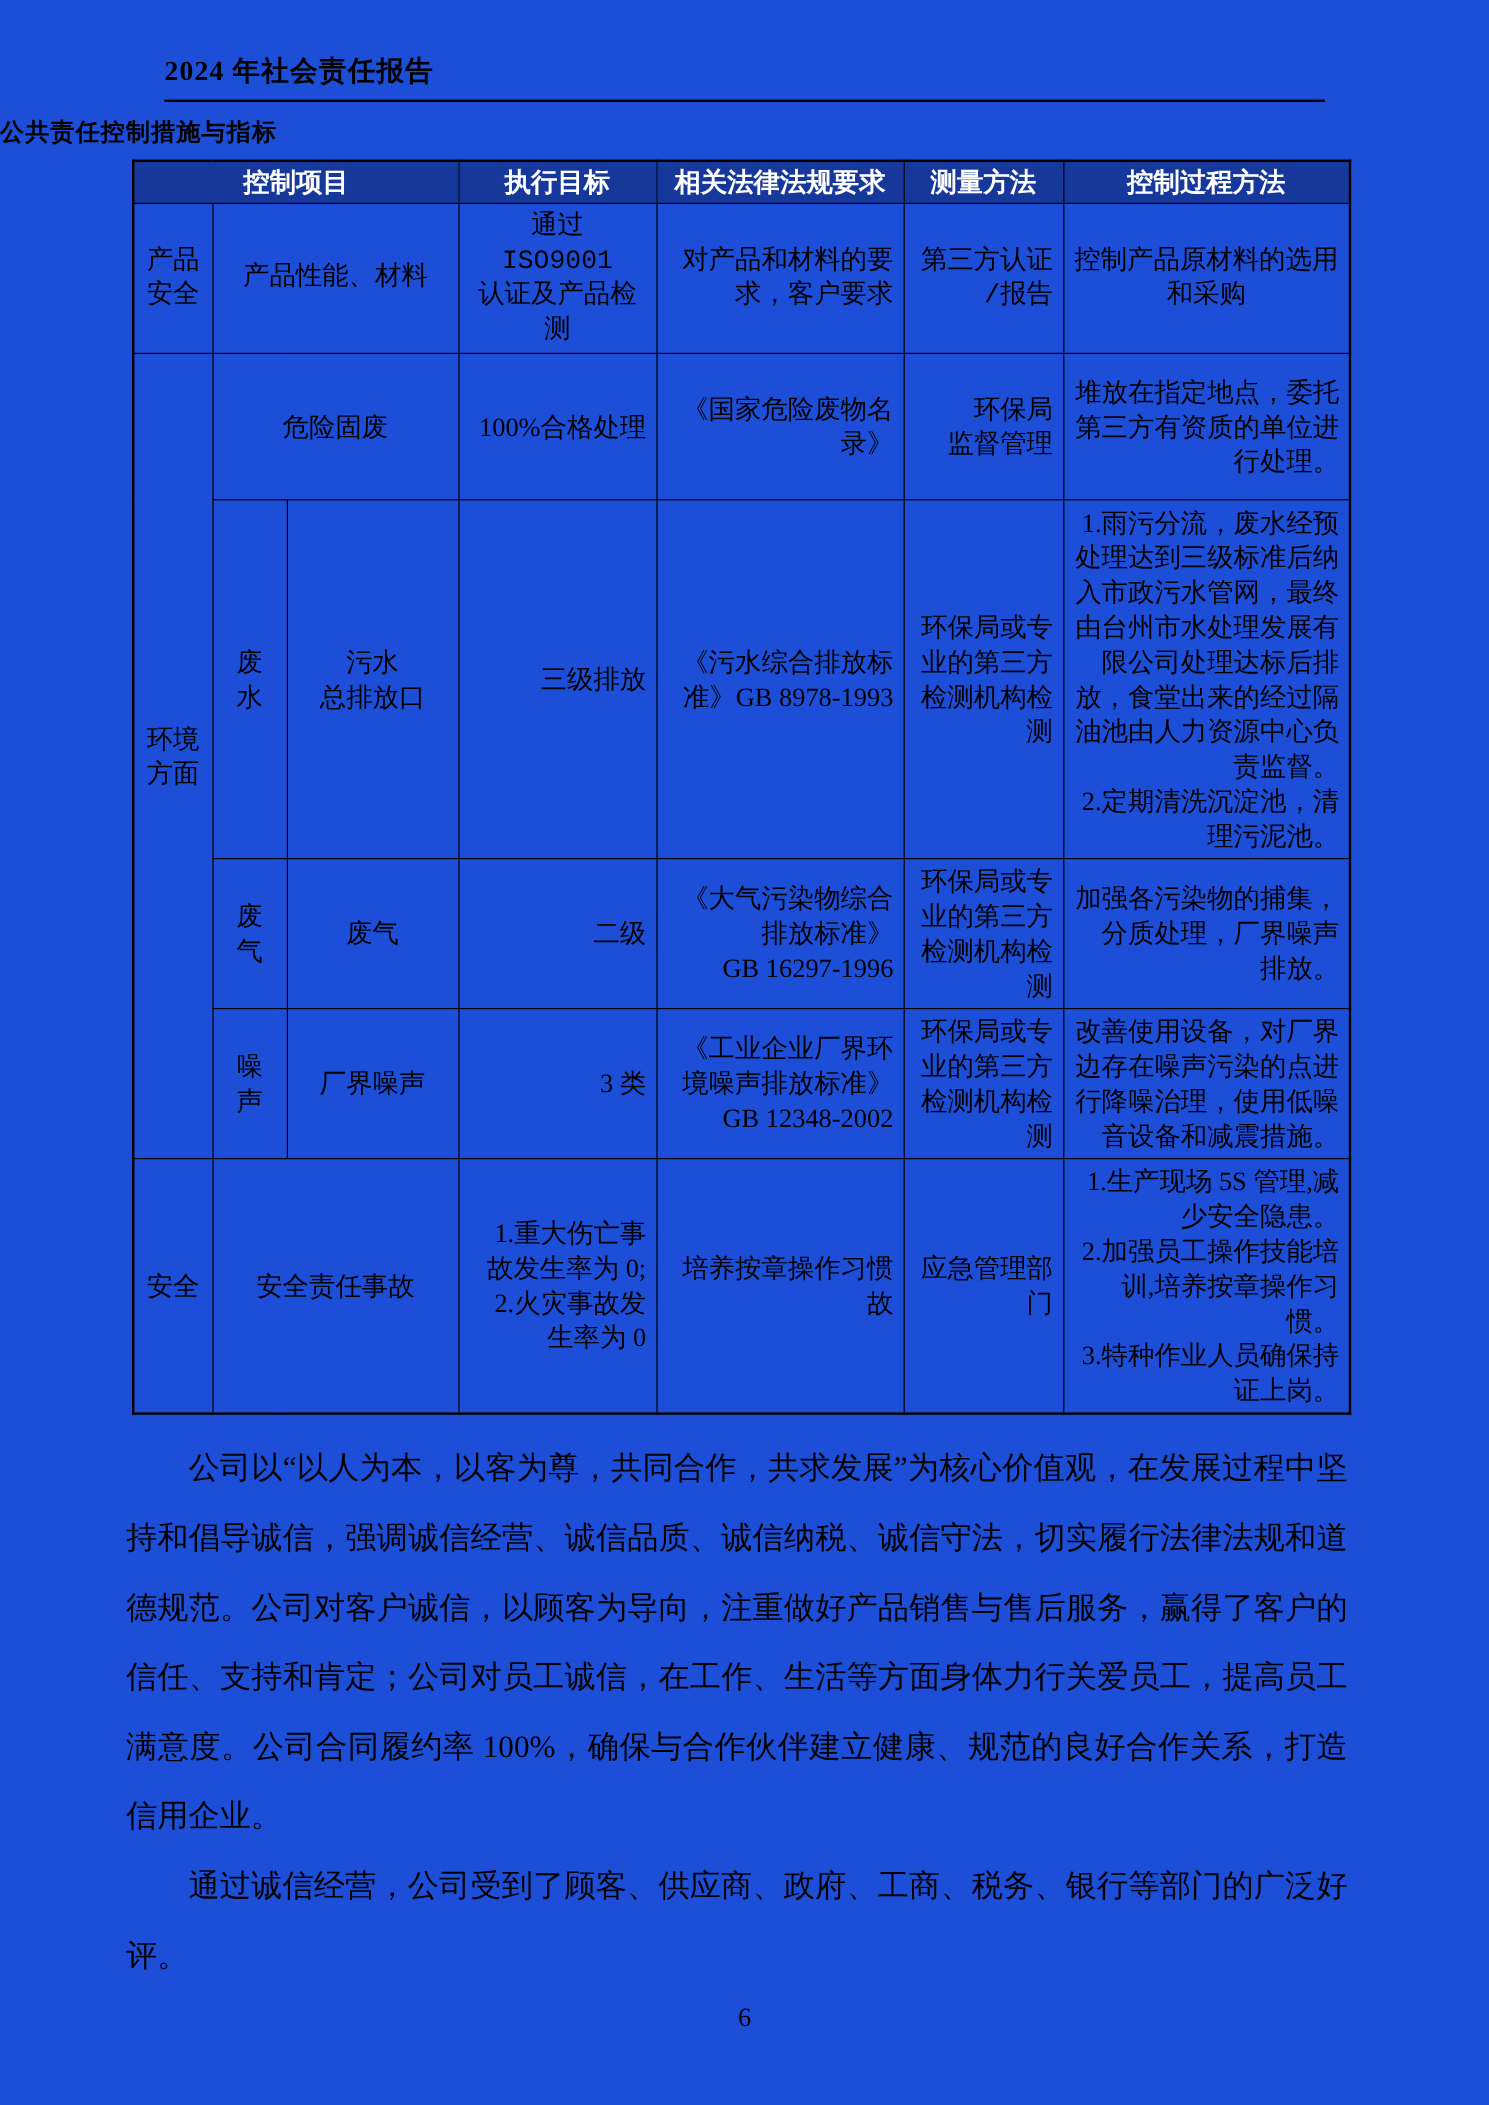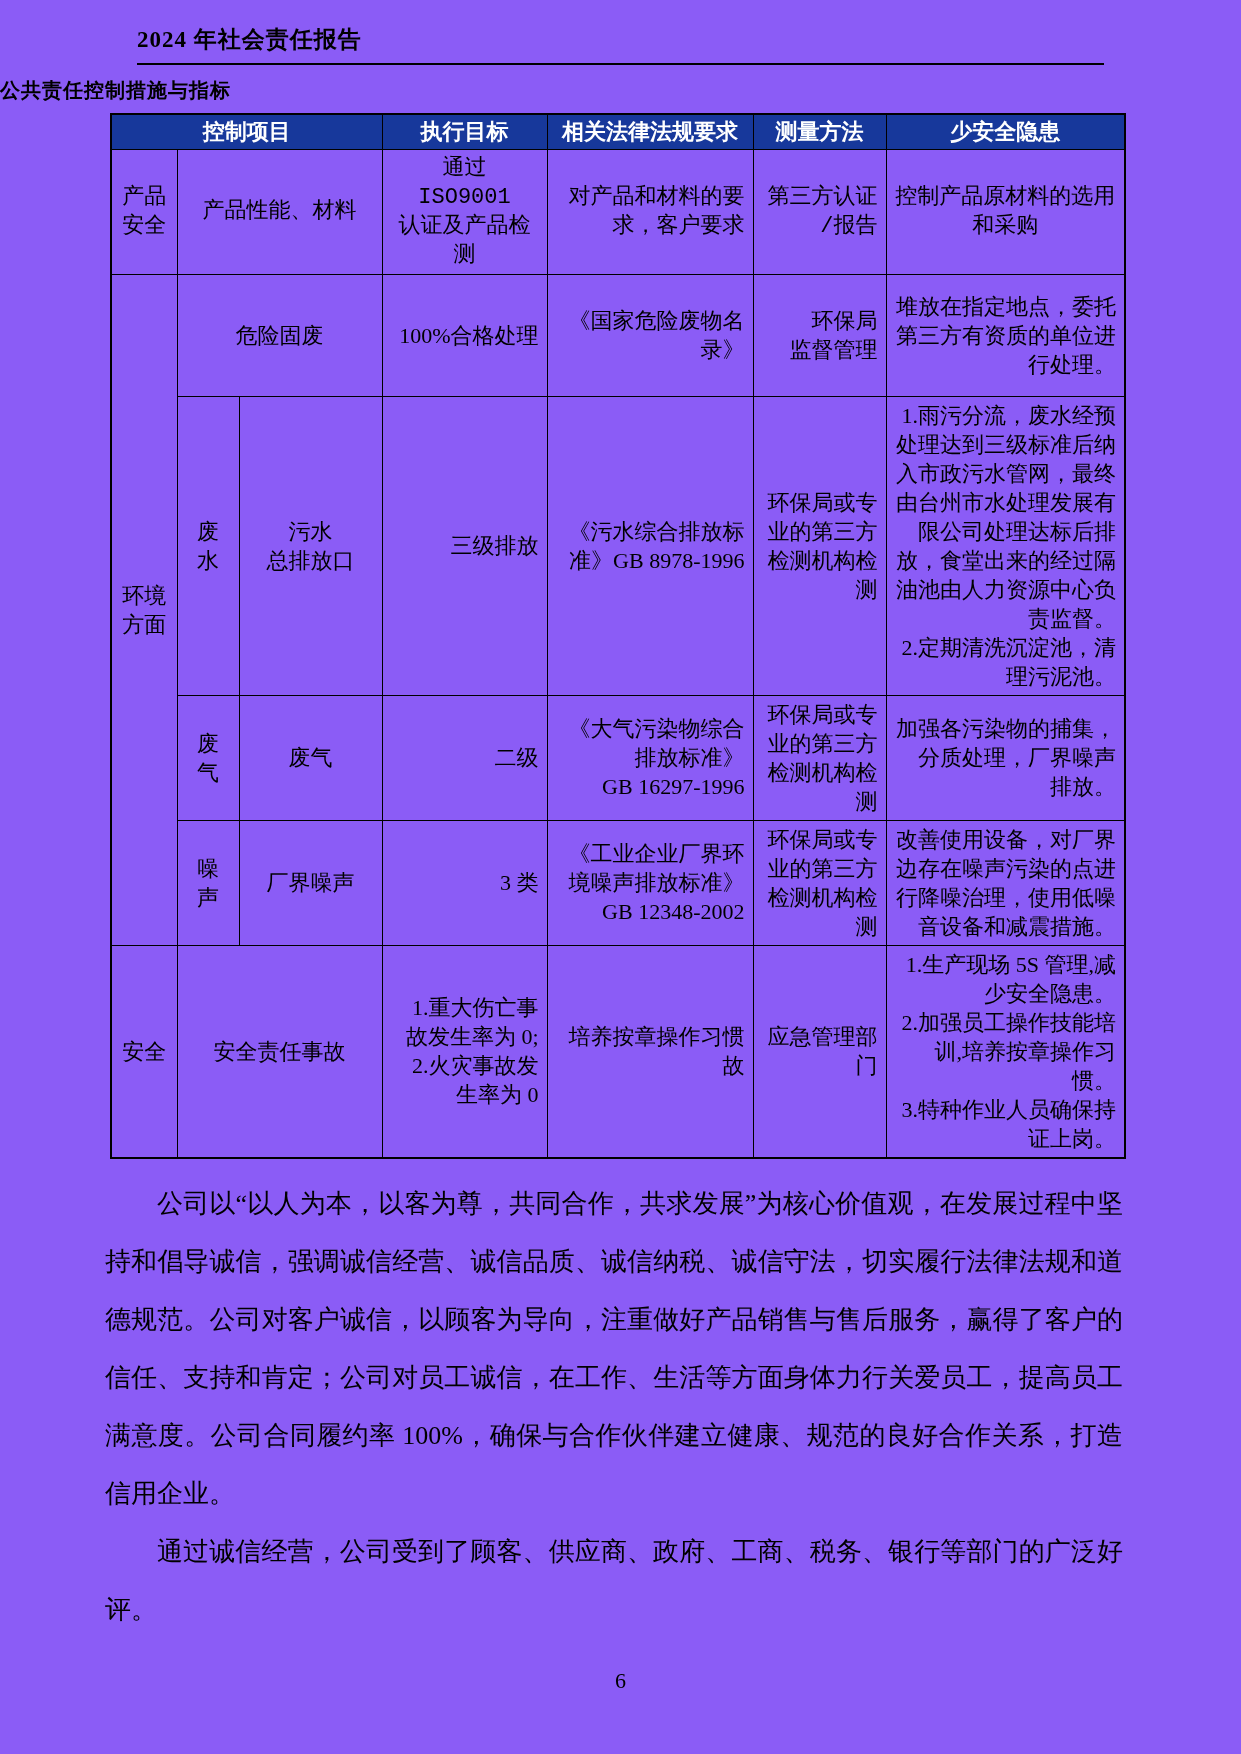--- a/index.html
+++ b/index.html
@@ -1,23 +1,23 @@
 <!DOCTYPE html>
 <html><head>
 <meta charset="utf-8">
 <style>
   * { margin:0; padding:0; box-sizing:border-box; }
   html,body { background:#ffffff; }
   .page {
     position:relative;
     width:1241px; height:1754px;
-    background:#8b5cf6;
+    background:#1d4ed8;
     font-family:"Liberation Serif","DejaVu Serif",serif;
     color:#000000;
-    padding-top:24px;
+    padding-top:44px;
     overflow:hidden;
   }
   .doc-header {
     margin:0 137px;
     padding-bottom:8px;
     border-bottom:2px solid #000000;
   }
   .doc-header-title {
     font-size:23px;
     font-weight:bold;
@@ -101,21 +101,21 @@
         <col style="width:206px">
         <col style="width:133px">
         <col style="width:239px">
     </colgroup>
     <tbody>
       <tr class="r-head">
         <th colspan="3">控制项目</th>
         <th>执行目标</th>
         <th>相关法律法规要求</th>
         <th>测量方法</th>
-        <th>少安全隐患</th>
+        <th>控制过程方法</th>
       </tr>
 
       <tr class="r-product">
         <td class="ctr">产品
 安全</td>
         <td class="ctr" colspan="2">产品性能、材料</td>
         <td class="ctr">通过 ISO9001
 认证及产品检
 测</td>
         <td>对产品和材料的要
@@ -140,21 +140,21 @@
 行处理。</td>
       </tr>
 
       <tr class="r-ww">
         <td class="ctr">废
 水</td>
         <td class="ctr">污水
 总排放口</td>
         <td>三级排放</td>
         <td>《污水综合排放标
-准》GB 8978-1996</td>
+准》GB 8978-1993</td>
         <td>环保局或专
 业的第三方
 检测机构检
 测</td>
         <td>1.雨污分流，废水经预
 处理达到三级标准后纳
 入市政污水管网，最终
 由台州市水处理发展有
 限公司处理达标后排
 放，食堂出来的经过隔

